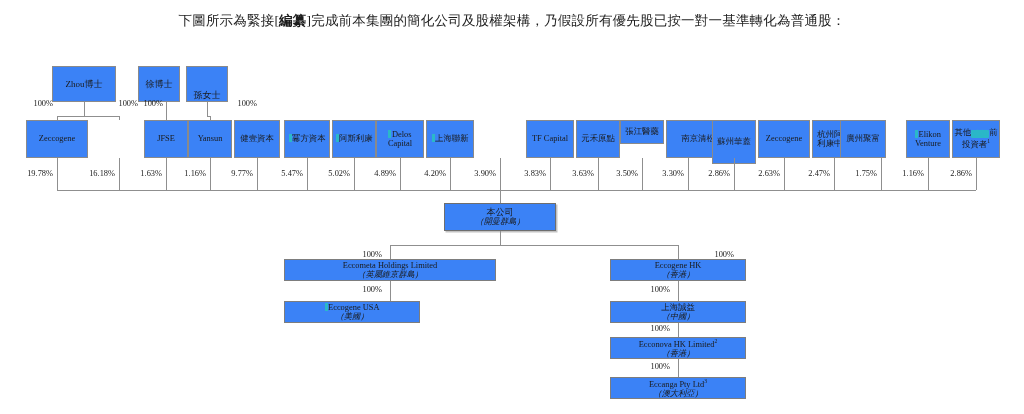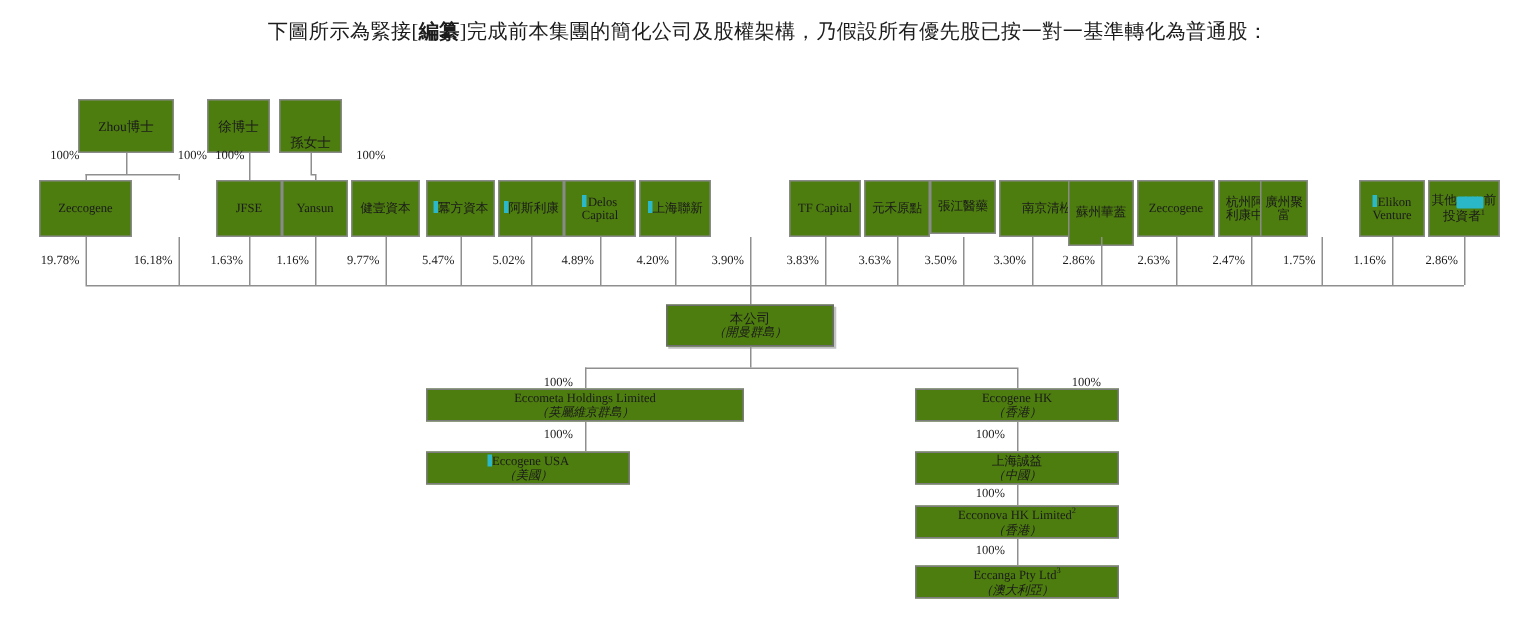--- a/index.html
+++ b/index.html
@@ -12,21 +12,21 @@
 
   .intro{
     position:absolute;left:0;top:12px;width:1024px;
     text-align:center;font-size:13.5px;line-height:1.4;
     letter-spacing:.2px;color:#1c1c1c;
   }
   .intro b{font-weight:bold;}
 
   .box{
     position:absolute;box-sizing:border-box;
-    border:1px solid #8a8a8a;background:#4d7c0f;
+    border:1px solid #8a8a8a;background:#3b82f6;
     display:flex;align-items:center;justify-content:center;
     text-align:center;line-height:1.12;
     font-size:8.6px;color:#1a1a1a;padding:1px 1px;
   }
   .box.person{font-size:9px;}
   .box.sh{font-size:8.4px;}
   .box.sub{font-size:8.4px;border-color:#7d7d7d;}
   .box.company{
     border:1px solid #6e6e6e;font-size:9px;
     box-shadow:1.5px 1.5px 0 rgba(120,120,120,.45);
@@ -93,36 +93,36 @@
     </div>
     <div class="box sh" style="left: 426px; top: 120px; width: 48px; height: 38px;">
       <div class="inner"><span class="redact"></span>上海聯新</div>
     </div>
     <div class="box sh" style="left: 526px; top: 120px; width: 48px; height: 38px;">
       <div class="inner">TF Capital</div>
     </div>
     <div class="box sh" style="left: 576px; top: 120px; width: 44px; height: 38px;">
       <div class="inner">元禾原點</div>
     </div>
-    <div class="box sh" style="left: 620px; top: 120px; width: 44px; height: 36px;">
+    <div class="box sh" style="left: 620px; top: 120px; width: 44px; height: 24px;">
       <div class="inner">張江醫藥</div>
     </div>
     <div class="box sh" style="left: 666px; top: 120px; width: 64px; height: 38px;">
       <div class="inner">南京清松</div>
     </div>
     <div class="box sh" style="left: 712px; top: 120px; width: 44px; height: 44px;">
       <div class="inner">蘇州華蓋</div>
     </div>
     <div class="box sh" style="left: 758px; top: 120px; width: 52px; height: 38px;">
       <div class="inner">Zeccogene</div>
     </div>
     <div class="box sh" style="left: 812px; top: 120px; width: 44px; height: 38px;">
       <div class="inner">杭州阿斯利康中金</div>
     </div>
-    <div class="box sh" style="left: 840px; top: 120px; width: 32px; height: 38px;">
+    <div class="box sh" style="left: 840px; top: 120px; width: 46px; height: 38px;">
       <div class="inner">廣州聚富</div>
     </div>
     <div class="box sh" style="left: 906px; top: 120px; width: 44px; height: 38px;">
       <div class="inner"><span class="redact"></span>Elikon Venture</div>
     </div>
     <div class="box sh" style="left: 952px; top: 120px; width: 48px; height: 38px;">
       <div class="inner">其他<span class="redbox">編纂</span>前投資者<sup>1</sup></div>
     </div>
     <div class="ln v" style="left: 84px; top: 102px; width: 1px; height: 14px; background: rgb(143, 143, 143);"></div>
     <div class="ln h" style="left: 57px; top: 116px; width: 62px; height: 1px; background: rgb(143, 143, 143);"></div>

